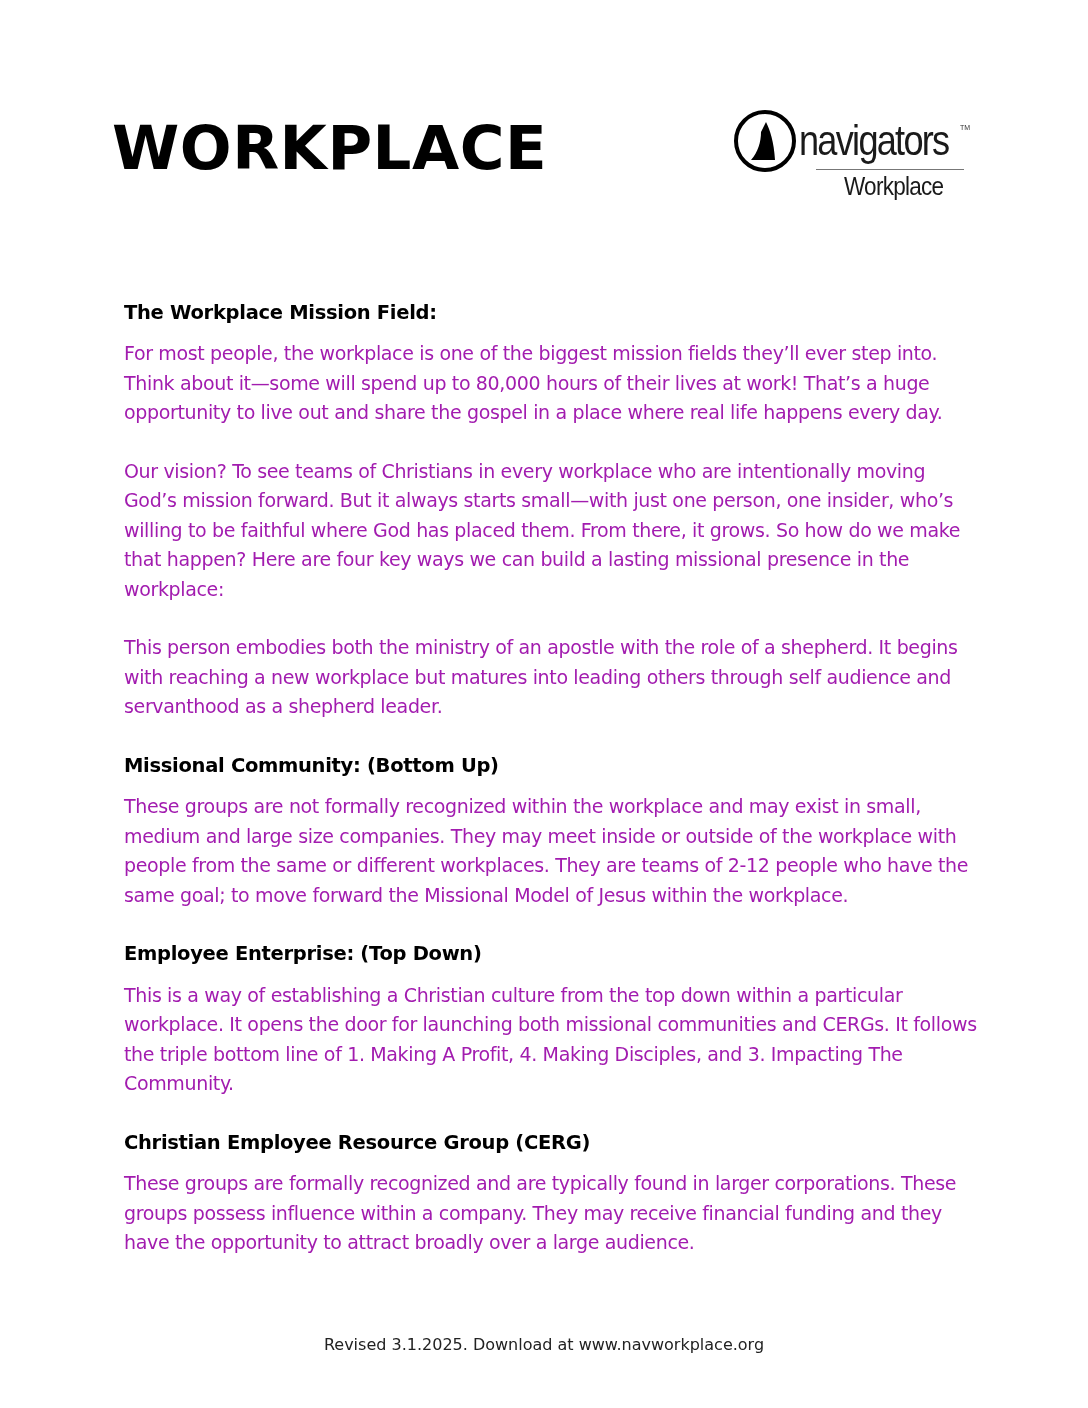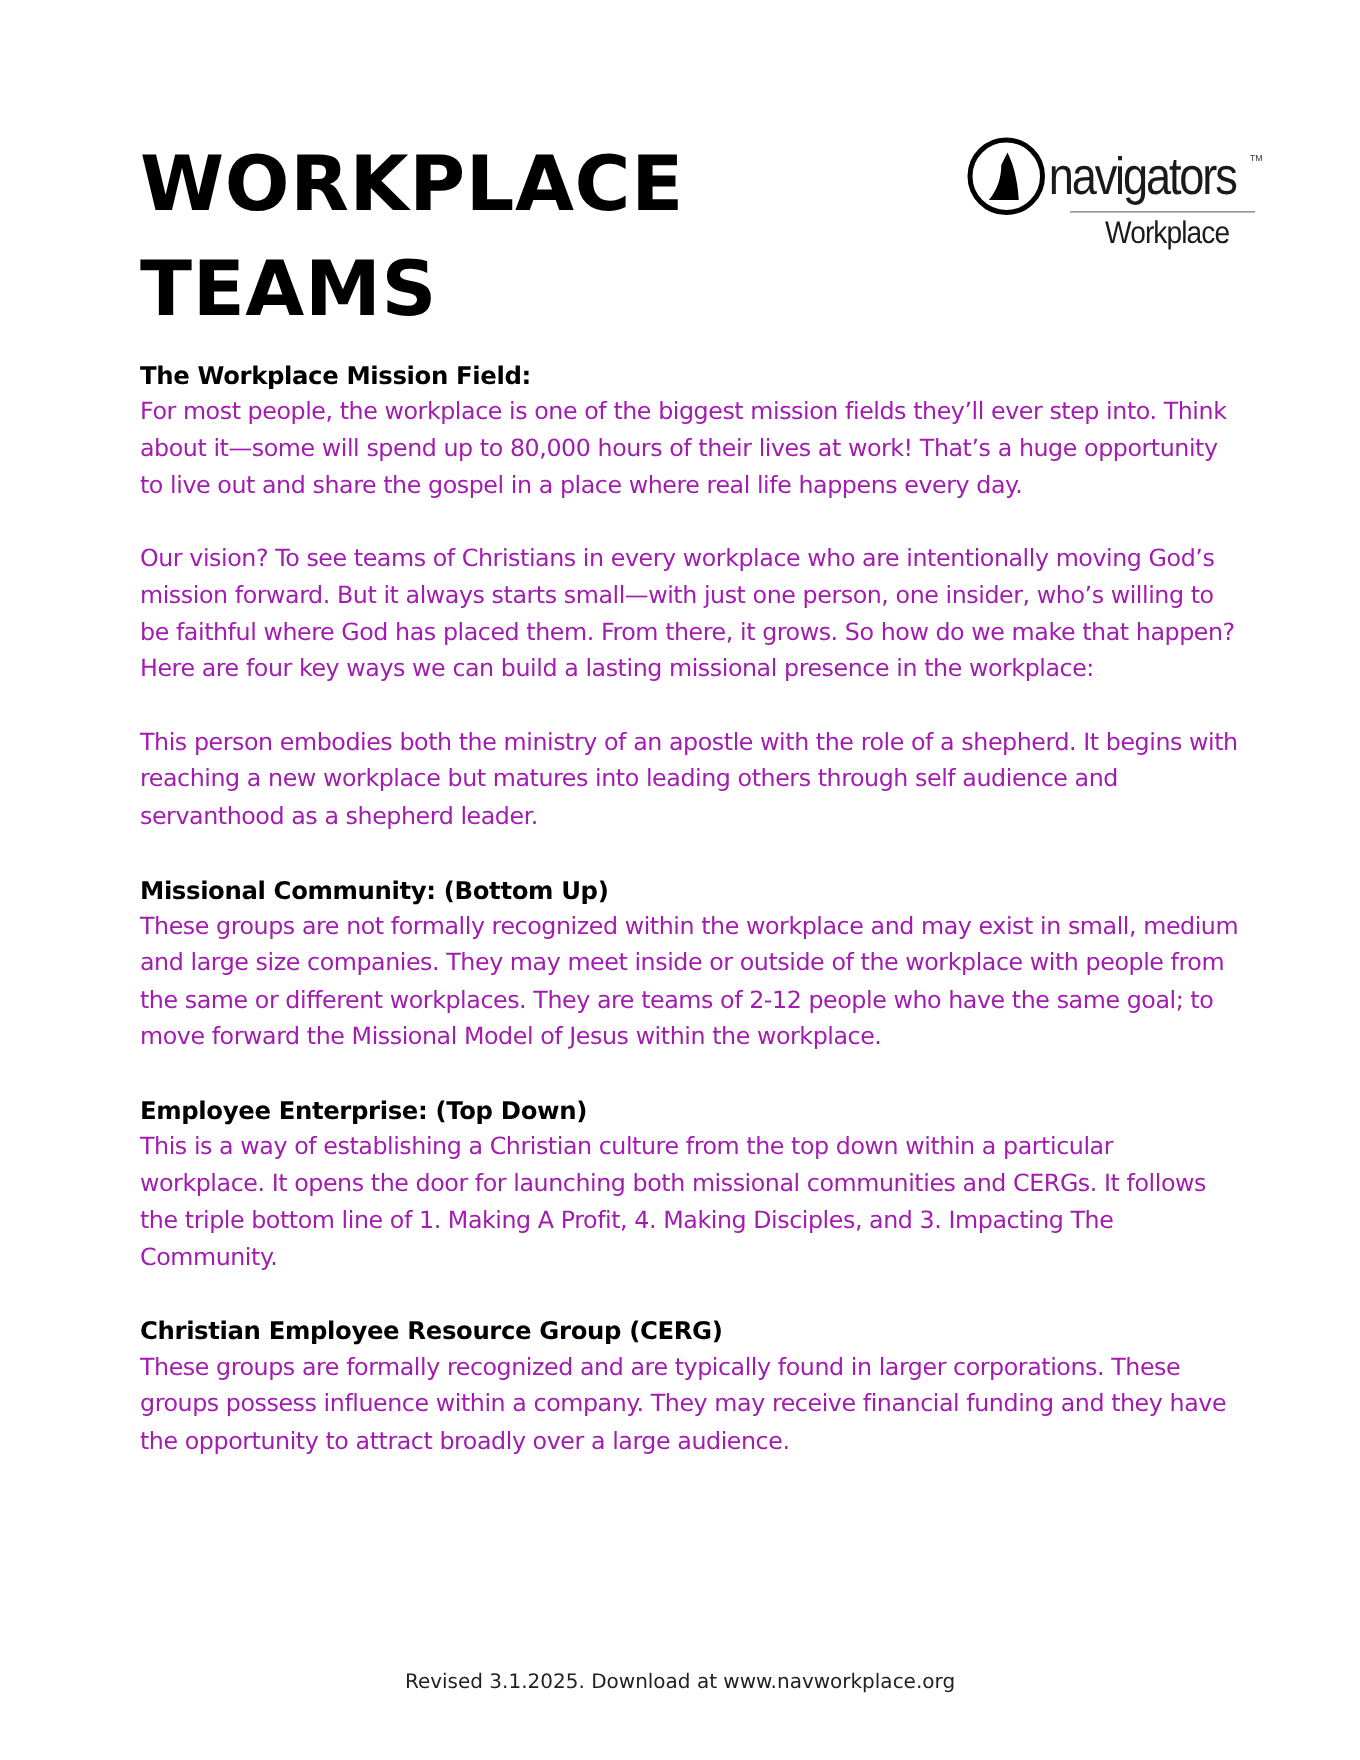--- a/index.html
+++ b/index.html
@@ -8,21 +8,21 @@
     font-family: "Liberation Sans", "DejaVu Sans", sans-serif; color: #111111;
   }
   .title {
     position: absolute; left: 112px; top: 106px;
     font-family: "DejaVu Sans", "Liberation Sans", sans-serif;
     font-weight: bold; font-size: 61px; line-height: 84px; letter-spacing: 0.5px;
     color: #000000; margin: 0;
   }
   .title span { display: block; }
   .logo {
-    position: absolute; left: 772px; top: 108px; width: 240px; height: 95px;
+    position: absolute; left: 732px; top: 108px; width: 240px; height: 95px;
   }
   .logo-mark { position: absolute; left: 0; top: 0; width: 66px; height: 66px; }
   .logo-word {
     position: absolute; left: 67px; top: 8px;
     font-family: "Liberation Sans", "DejaVu Sans", sans-serif;
     font-size: 42px; letter-spacing: -2px; color: #1a1a1a; line-height: 50px;
     transform: scaleX(0.86); transform-origin: left center;
   }
   .logo-tm {
     position: absolute; left: 228px; top: 16px; font-size: 7px; color: #333;
@@ -32,36 +32,35 @@
   .logo-sub {
     position: absolute; left: 112px; top: 63px; font-size: 25px; color: #1a1a1a;
     font-family: "Liberation Sans", sans-serif; letter-spacing: -0.8px; line-height: 30px;
     transform: scaleX(0.9); transform-origin: left center;
   }
   .content {
     position: absolute; left: 112px; top: 286px; width: 880px;
     font-size: 20px; line-height: 29.4px;
     font-family: "DejaVu Sans", "Liberation Sans", sans-serif;
   }
-  .content p { margin: 0; }
+  .content p { margin: 12px; }
   .section { margin: 0 0 29.4px 0; }
   .heading { font-weight: bold; font-size: 19.5px; color: #000; letter-spacing: -0.3px; }
   .body-text { font-size: 19px; letter-spacing: -0.35px; color: #a21caf; }
   .footer {
     position: absolute; left: 0; width: 1088px; top: 1335px; text-align: center;
     font-family: "DejaVu Sans", "Liberation Sans", sans-serif;
     font-size: 16px; color: #222;
   }
 </style>
 </head>
 <body>
 
 <h1 class="title">
   <span>WORKPLACE</span>
-  <span>TEAMS</span>
 </h1>
 
 <div class="logo">
   <svg class="logo-mark" viewBox="0 0 66 66">
     <circle cx="33" cy="33" r="29" fill="none" stroke="#000" stroke-width="4"></circle>
     <path d="M34 14 C38 22 42 34 43 52 L19 52 C26 44 29 34 29 24 Z" fill="#000"></path>
   </svg>
   <div class="logo-word">navigators</div>
   <div class="logo-tm">TM</div>
   <div class="logo-rule"></div>

